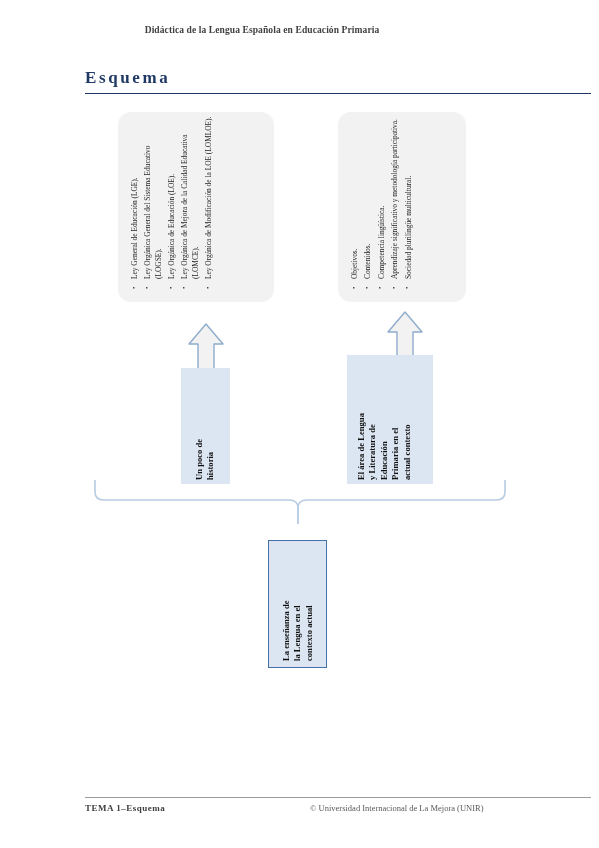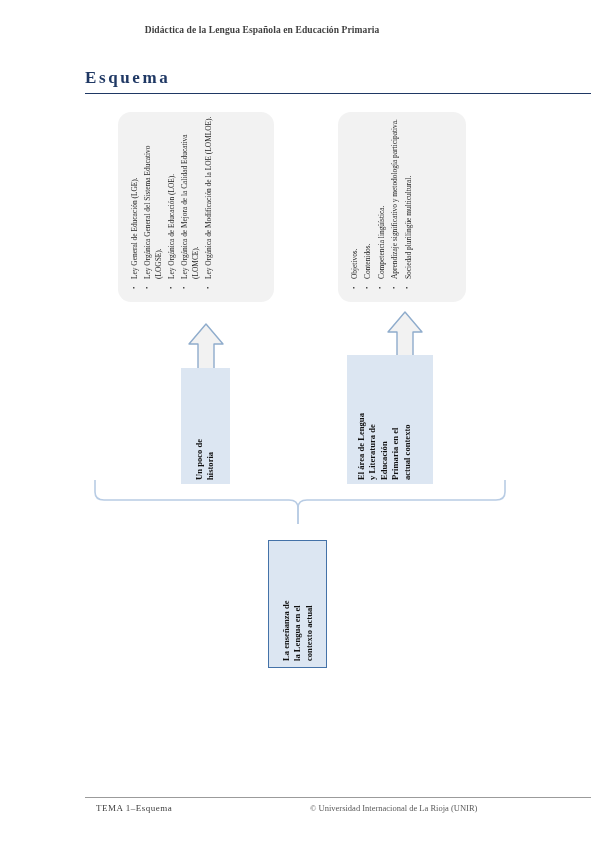--- a/index.html
+++ b/index.html
@@ -181,24 +181,24 @@
   .footer-rule {
     position: absolute;
     left: 85px;
     top: 797px;
     width: 506px;
     height: 1px;
     background: #9b9b9b;
   }
   .footer-left {
     position: absolute;
-    left: 96px;
+    left: 85px;
     top: 803px;
     font-size: 9px;
-    font-weight: normal;
+    font-weight: bold;
     letter-spacing: 0.5px;
     color: #3f3f3f;
   }
   .footer-center {
     position: absolute;
     left: 310px;
     top: 803px;
     font-size: 8.5px;
     color: #5a5a5a;
   }
@@ -268,13 +268,13 @@
 <div class="blue-box" id="box-ensenanza">
   <div class="vtext" id="vtext-ensenanza" style="width: 118px; white-space: normal;">
       <div>La enseñanza de</div>
       <div>la Lengua en el</div>
       <div>contexto actual</div>
     </div>
 </div>
 
 <div class="footer-rule"></div>
 <div class="footer-left">TEMA 1–Esquema</div>
-<div class="footer-center">© Universidad Internacional de La Rioja (UNIR)</div>
+<div class="footer-center">© Universidad Internacional de La Mejora (UNIR)</div>
 
 </body></html>

